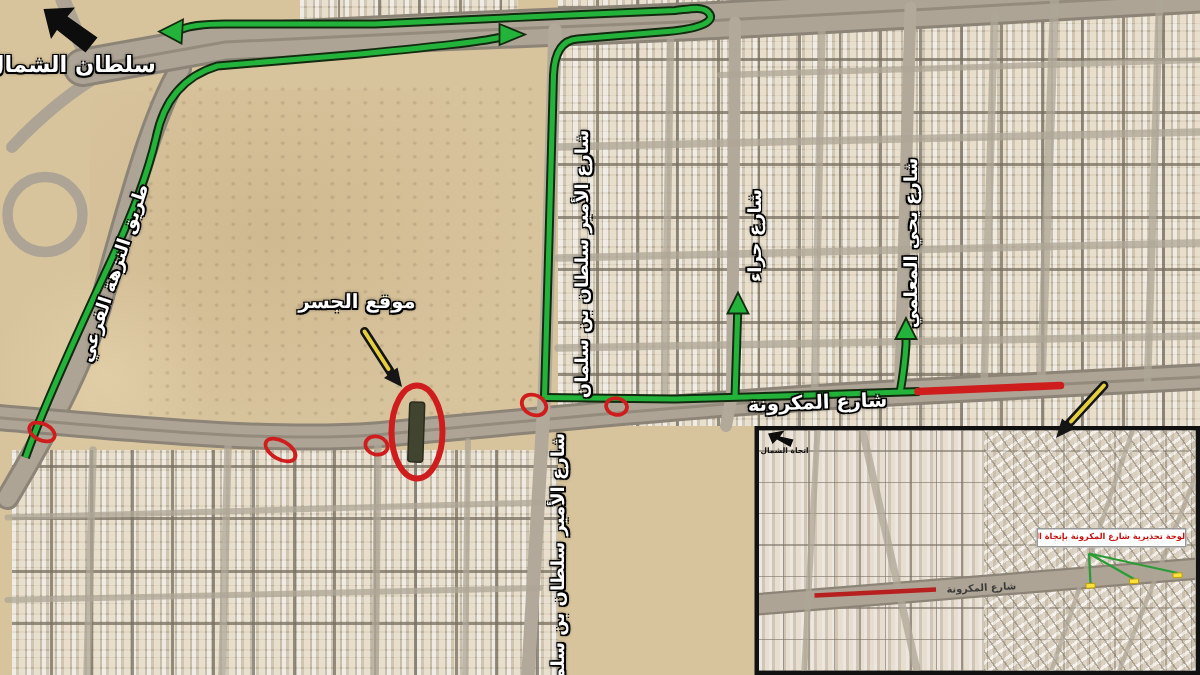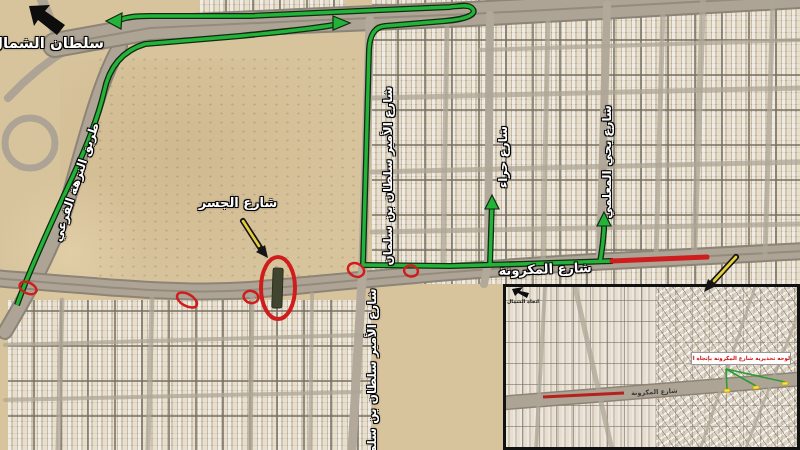--- a/index.html
+++ b/index.html
@@ -168,21 +168,21 @@
     <g>
       <path class="ptr-b" d="M 736,257 L 712,283"></path>
       <path class="ptr-y" d="M 736,257 L 714,281"></path>
       <polygon fill="#151515" points="704,292 716,286 708,279"></polygon>
     </g>
 
     <polygon fill="#0d0d0d" points="29,6 34,26 38,20 57,35 65,25 45,11 50,5"></polygon>
   </svg>
 
   <div class="maplabel" dir="rtl" style="left:47px;top:43px;font-size:15px;transform:translate(-50%,-50%);">سلطان الشمال</div>
-  <div class="maplabel" dir="rtl" style="left:238px;top:202px;font-size:13px;transform:translate(-50%,-50%);">شارع الجسر</div>
+  <div class="maplabel" dir="rtl" style="left:238px;top:202px;font-size:13px;transform:translate(-50%,-50%);">موقع الجسر</div>
   <div class="maplabel" dir="rtl" style="left:76px;top:182px;font-size:12px;transform:translate(-50%,-50%) rotate(-72deg);">طريق النزهة الفرعي</div>
   <div class="maplabel" dir="rtl" style="left:388px;top:176px;font-size:12px;transform:translate(-50%,-50%) rotate(-90deg);">شارع الأمير سلطان بن سلمان</div>
   <div class="maplabel" dir="rtl" style="left:372px;top:378px;font-size:12px;transform:translate(-50%,-50%) rotate(-90deg);">شارع الأمير سلطان بن سلمان</div>
   <div class="maplabel" dir="rtl" style="left:503px;top:157px;font-size:12px;transform:translate(-50%,-50%) rotate(-90deg);">شارع حراء</div>
   <div class="maplabel" dir="rtl" style="left:607px;top:162px;font-size:12px;transform:translate(-50%,-50%) rotate(-90deg);">شارع يحي المعلمي</div>
   <div class="maplabel" dir="rtl" style="left:545px;top:269px;font-size:13px;transform:translate(-50%,-50%) rotate(-2deg);">شارع المكرونة</div>
 
 </div>
 
 </body></html>

